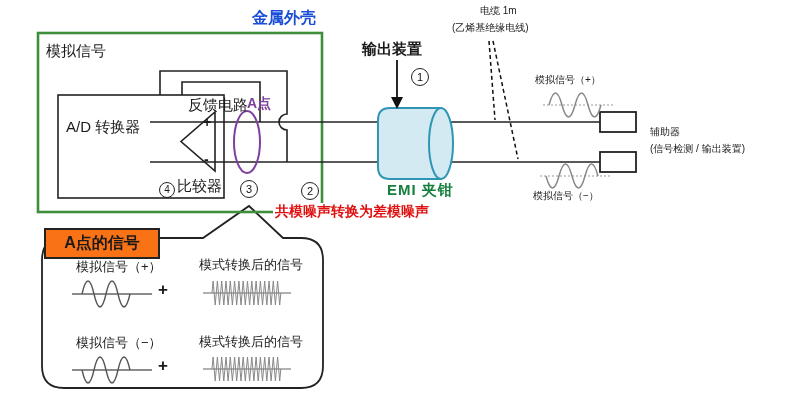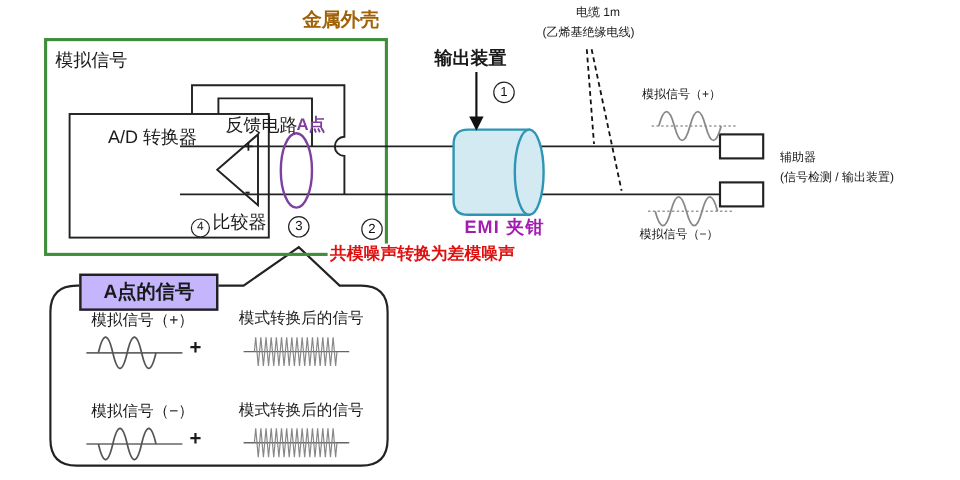--- a/index.html
+++ b/index.html
@@ -5,35 +5,35 @@
   html,body{margin:0;padding:0;background:#fff;}
   #stage{
     position:relative;width:800px;height:400px;background:#ffffff;overflow:hidden;
     font-family:"Liberation Sans","DejaVu Sans",sans-serif;color:#1a1a1a;
   }
   #diagram-svg{position:absolute;left:0;top:0;}
   .lbl{position:absolute;white-space:nowrap;line-height:1.15;font-weight:500;}
   .lbl-15{font-size:15px;}
   .lbl-14{font-size:10px;}
   .lbl-13{font-size:13px;}
-  .green{color:#a16207;font-weight:bold;font-size:16px;}
+  .green{color:#1d4ed8;font-weight:bold;font-size:16px;}
   .purple{color:#7e3f9d;font-weight:bold;font-size:14px;}
   .red{color:#e01010;font-weight:bold;font-size:14px;background:#fff;padding:0 2px;}
-  .teal{color:#a21caf;font-weight:bold;font-size:15px;letter-spacing:1px;}
+  .teal{color:#15803d;font-weight:bold;font-size:15px;letter-spacing:1px;}
   .circ{
     position:absolute;width:16px;height:16px;border:1.3px solid #222;border-radius:50%;
     display:flex;align-items:center;justify-content:center;font-size:11px;color:#111;line-height:1;
   }
   .circ-inline{
     display:inline-flex;width:14px;height:14px;border:1.2px solid #222;border-radius:50%;
     align-items:center;justify-content:center;font-size:10px;vertical-align:-2px;margin-right:2px;line-height:1;
   }
   .opamp-sign{position:absolute;font-size:14px;font-weight:bold;line-height:1;}
   .bubble-title{
-    position:absolute;left:66px;top:228px;width:112px;height:27px;background:#c4b5fd;border:2px solid #222;
+    position:absolute;left:44px;top:228px;width:112px;height:27px;background:#f97316;border:2px solid #222;
     display:flex;align-items:center;justify-content:center;font-size:16px;font-weight:600;
   }
   .plus-op{position:absolute;font-size:17px;font-weight:bold;}
 </style>
 </head>
 <body>
 
 <div id="stage">
 
   <svg id="diagram-svg" width="800" height="400" viewBox="0 0 800 400">
@@ -79,21 +79,21 @@
 
     <line x1="72" y1="370" x2="152" y2="370" stroke="#666666" stroke-width="1.4"></line>
     <path d="M82,370 Q88,396 94,370 Q100,344 106,370 Q112,396 118,370 Q124,344 130,370" fill="none" stroke="#555555" stroke-width="1.4"></path>
     <line x1="203" y1="369" x2="291" y2="369" stroke="#666666" stroke-width="1.2"></line>
     <path id="noise2" fill="none" stroke="#888888" stroke-width="1" d="M212,369 L213.1,357 L215.2,381 L217.4,357 L219.5,381 L221.7,357 L223.8,381 L226.0,357 L228.1,381 L230.3,357 L232.4,381 L234.6,357 L236.7,381 L238.9,357 L241.0,381 L243.2,357 L245.3,381 L247.5,357 L249.6,381 L251.8,357 L253.9,381 L256.1,357 L258.2,381 L260.4,357 L262.5,381 L264.7,357 L266.8,381 L269.0,357 L271.1,381 L273.3,357 L275.4,381 L277.6,357 L279.7,381 L280.8,369"></path>
   </svg>
 
   <div class="lbl green" style="left:252px;top:9px;">金属外壳</div>
   <div class="lbl lbl-15" style="left:46px;top:42px;">模拟信号</div>
   <div class="lbl lbl-15" style="left:188px;top:48px;margin-top:48px;">反馈电路</div>
-  <div class="lbl lbl-15" style="left:66px;top:106px;margin-left:24px;">A/D 转换器</div>
+  <div class="lbl lbl-15" style="left:66px;top:118px;">A/D 转换器</div>
 
   <div class="lbl lbl-15" style="left:159px;top:177px;">
     <span class="circ-inline">4</span><span>比较器</span>
   </div>
 
   <div class="opamp-sign" style="left:203px;top:115px;">+</div>
   <div class="opamp-sign" style="left:204px;top:152px;">-</div>
 
   <div class="lbl purple" style="left:233px;top:95px;margin-left:14px;">A点</div>
 

